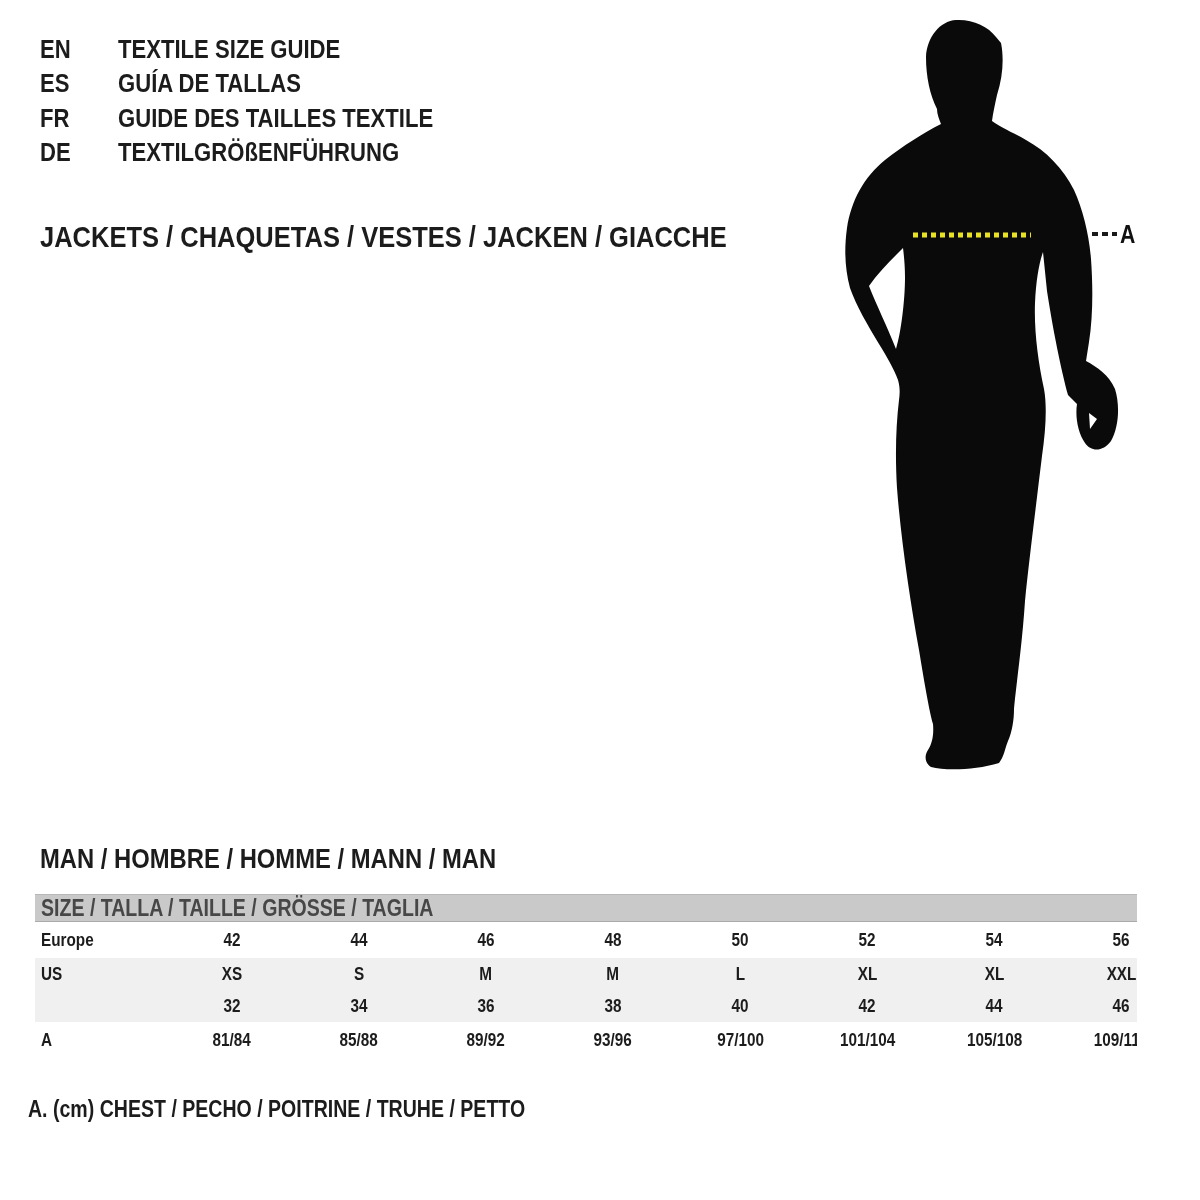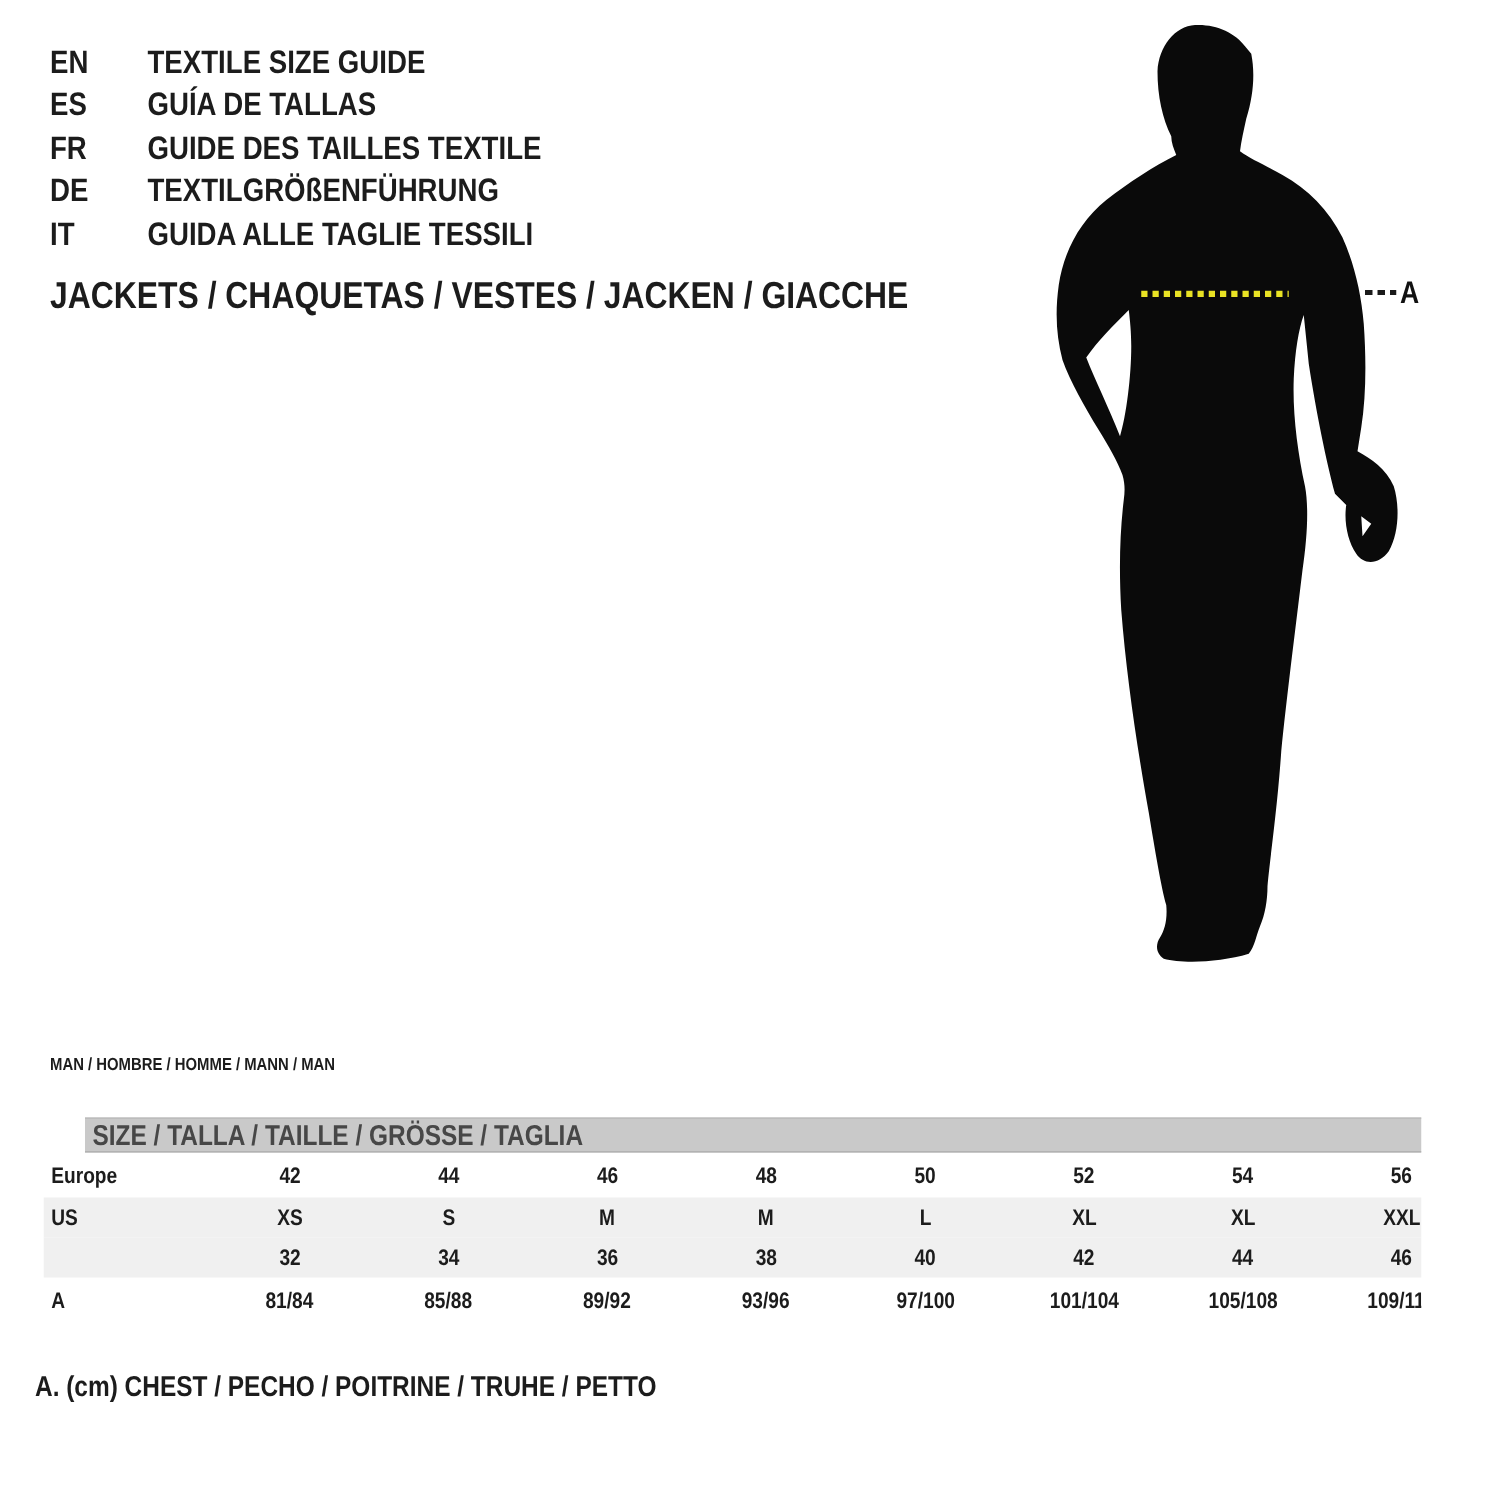--- a/index.html
+++ b/index.html
@@ -20,29 +20,29 @@
   .lang-block{position:absolute;left:40px;top:32px;}
   .lang-row{display:grid;grid-template-columns:78px auto;height:34.5px;align-items:center;font-size:26px;}
   
   .categories{position:absolute;left:40px;top:222px;font-size:30px;line-height:30px;}
 
   
   .fig-svg{position:absolute;left:0;top:0;width:1200px;height:1200px;}
   .fig-label{position:absolute;left:1120px;top:220px;font-size:25px;color:#111;}
 
   
-  .section-title{position:absolute;left:40px;top:843px;font-size:14px;}
+  .section-title{position:absolute;left:40px;top:843px;font-size:28px;}
 
   
   .size-table{position:absolute;left:35px;top:894px;width:1150px;}
   .thead{
     height:26px;background:#c9c9c9;
     border-top:1px solid #b8b8b8;border-bottom:1px solid #ababab;
     display:flex;align-items:center;padding-left:6px;
-    font-size:23px;color:#474747;margin-left:33px;
+    font-size:23px;color:#474747;
   }
   .trow{display:grid;grid-template-columns:133px repeat(8,1fr);align-items:center;font-size:18px;}
   .r-europe{height:36px;}
   .r-us{height:32px;background:#f0f0f0;}
   .r-num{height:32px;background:#f0f0f0;}
   .r-a{height:36px;}
   .rowlabel{padding-left:6px;text-align:left;}
   .cell{text-align:center;}
 
   
@@ -62,24 +62,20 @@
       <span><span class="cond">ES</span></span>
       <span><span class="cond">GUÍA DE TALLAS</span></span>
     </div>
     <div class="lang-row">
       <span><span class="cond">FR</span></span>
       <span><span class="cond">GUIDE DES TAILLES TEXTILE</span></span>
     </div>
     <div class="lang-row">
       <span><span class="cond">DE</span></span>
       <span><span class="cond">TEXTILGRÖßENFÜHRUNG</span></span>
-    </div>
-    <div class="lang-row">
-      <span><span class="cond">IT</span></span>
-      <span><span class="cond">GUIDA ALLE TAGLIE TESSILI</span></span>
     </div>
   </div>
 
   <div class="categories">
     <div><span class="cond">JACKETS / CHAQUETAS / VESTES / JACKEN / GIACCHE</span></div>
   </div>
 
   <svg class="fig-svg" viewBox="0 0 1200 1200">
     <path fill-rule="evenodd" d="M 956 20
              C 972 19 988 26 996 37

